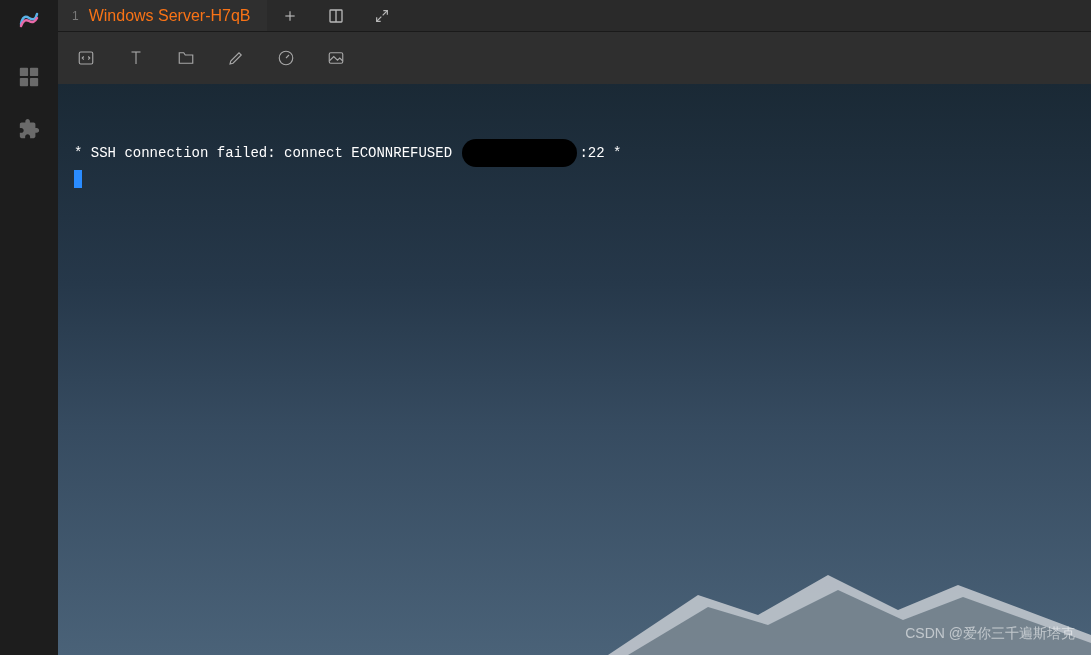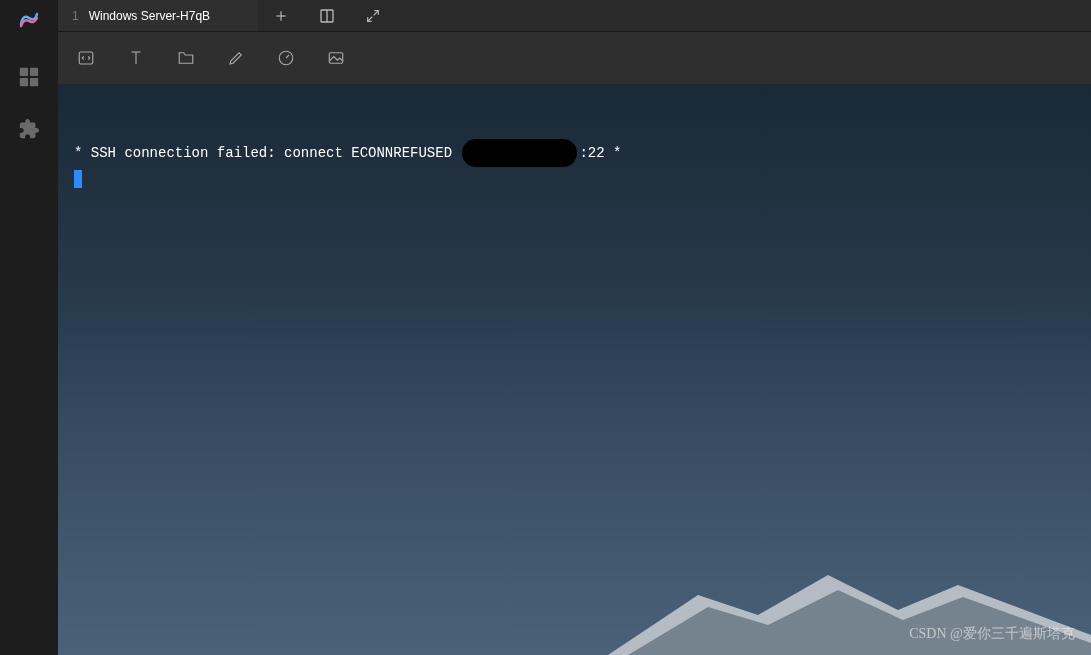--- a/index.html
+++ b/index.html
@@ -70,22 +70,22 @@
       gap: 10px;
       background: #2f2f2f;
       cursor: pointer;
       min-width: 200px;
     }
     .tab-num {
       color: #7a7a7a;
       font-size: 12px;
     }
     .tab-title {
-      color: #ffffff;
-      font-size: 12px;
+      color: #f97316;
+      font-size: 16px;
     }
     .tabbar-actions {
       display: flex;
       align-items: center;
       gap: 0;
     }
     .tabbar-action {
       width: 46px;
       height: 32px;
       display: flex;
@@ -151,21 +151,21 @@
       right: 0;
       height: 90px;
       pointer-events: none;
     }
     .watermark {
       position: absolute;
       bottom: 12px;
       right: 16px;
       color: rgba(255,255,255,0.55);
       font-size: 14px;
-      font-family: Liberation Serif, serif;
+      font-family: Liberation Sans, sans-serif;
       pointer-events: none;
     }
   </style>
 </head>
 <body>
 
 <div class="sidebar">
   <div class="logo">
     <svg width="24" height="24" viewBox="0 0 24 24">
       <path d="M4 16 Q 6 6 12 10 Q 18 14 20 6" stroke="#5ab2e8" stroke-width="2.5" fill="none" stroke-linecap="round"></path>

